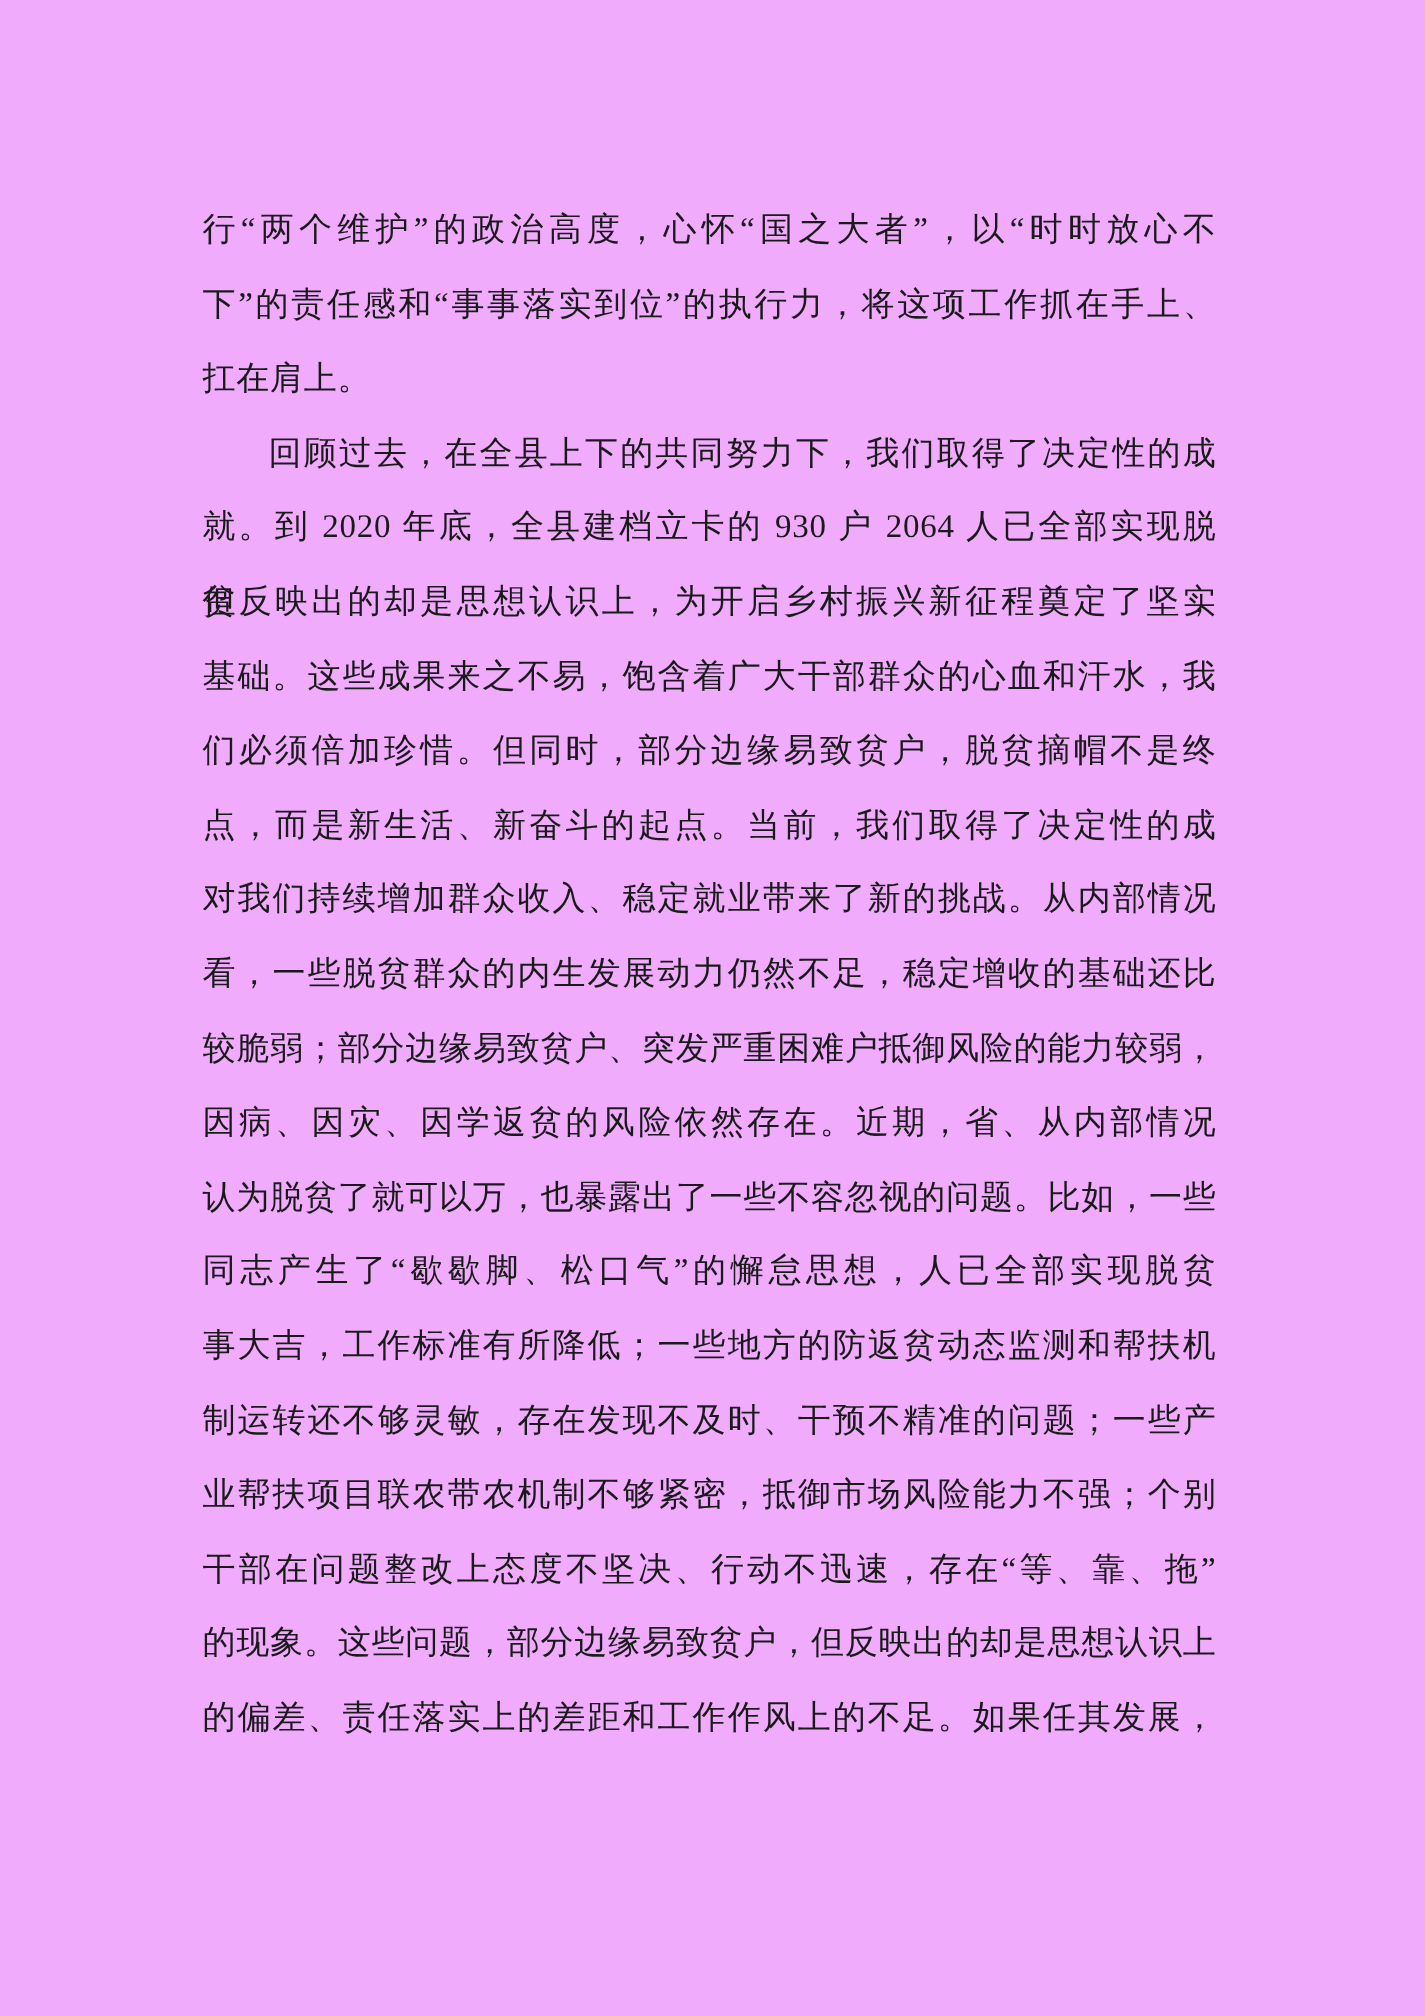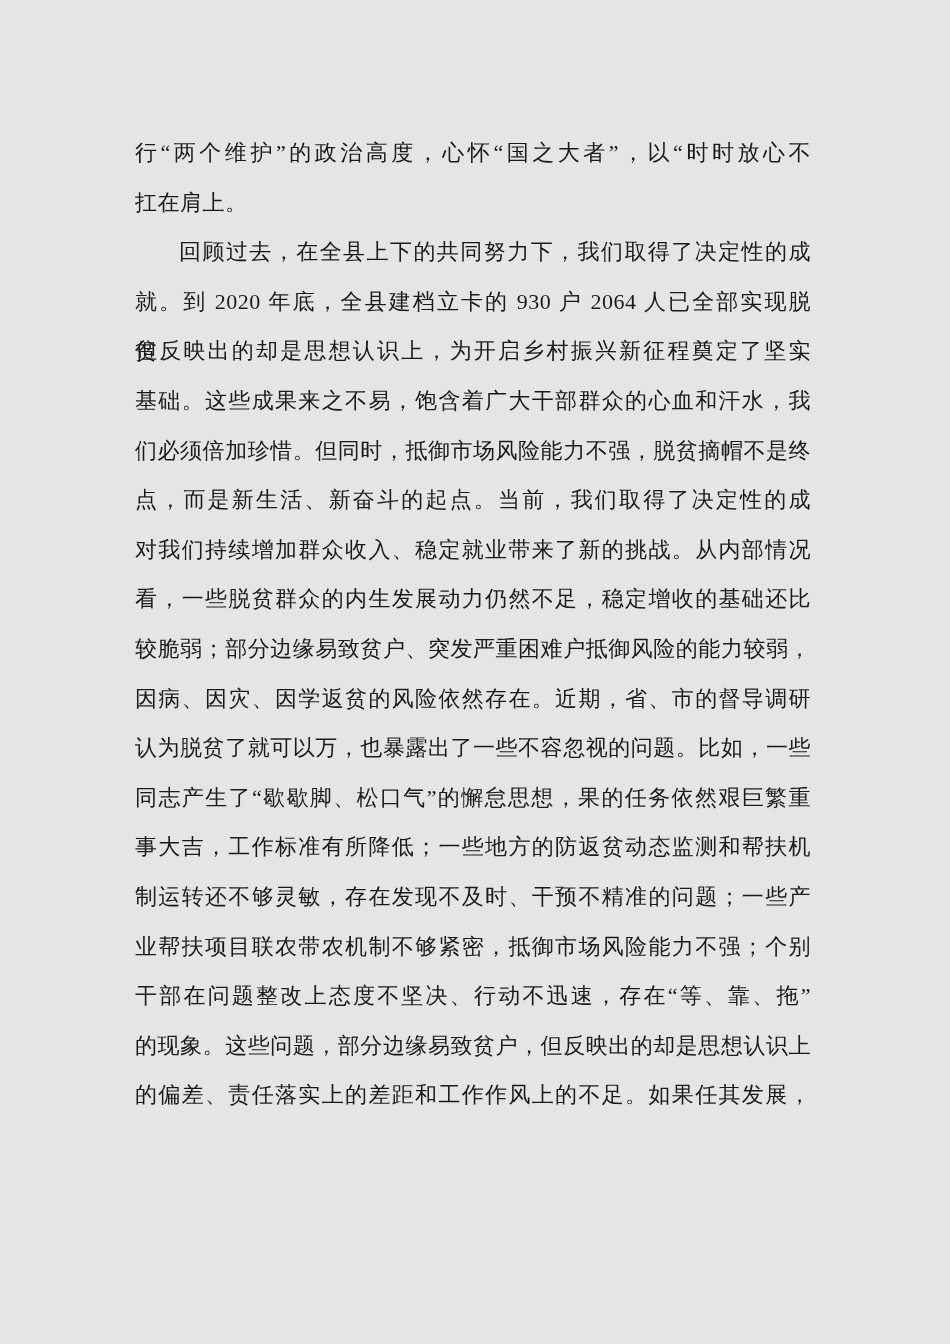--- a/index.html
+++ b/index.html
@@ -13,21 +13,21 @@
     background: #ffffff;
     overflow: hidden;
     font-family: "Liberation Serif", "DejaVu Serif", serif;
   }
   .page {
     position: absolute;
     left: 0;
     top: 0;
     width: 950px;
     height: 1344px;
-    background: #e5e5e5;
+    background: #f0abfc;
   }
   .doc-body {
     position: absolute;
     left: 135px;
     top: 128px;
     width: 676px;
     color: #1a1a1a;
     font-size: 22px;
     line-height: 49.6px;
     letter-spacing: 0.5px;
@@ -51,35 +51,36 @@
     text-indent: 2em;
   }
 </style>
 </head>
 <body style="background: rgb(255, 255, 255);">
 
 <div class="page">
   <div class="doc-body" style="color: rgb(26, 26, 26);">
       <div class="paragraph">
         <div class="line">行“两个维护”的政治高度，心怀“国之大者”，以“时时放心不</div>
+        <div class="line">下”的责任感和“事事落实到位”的执行力，将这项工作抓在手上、</div>
         <div class="line para-end">扛在肩上。</div>
       </div>
       <div class="paragraph">
         <div class="line indent">回顾过去，在全县上下的共同努力下，我们取得了决定性的成</div>
         <div class="line">就。到 2020 年底，全县建档立卡的 930 户 2064 人已全部实现脱贫，</div>
         <div class="line">但反映出的却是思想认识上，为开启乡村振兴新征程奠定了坚实</div>
         <div class="line">基础。这些成果来之不易，饱含着广大干部群众的心血和汗水，我</div>
-        <div class="line">们必须倍加珍惜。但同时，抵御市场风险能力不强，脱贫摘帽不是终</div>
+        <div class="line">们必须倍加珍惜。但同时，部分边缘易致贫户，脱贫摘帽不是终</div>
         <div class="line">点，而是新生活、新奋斗的起点。当前，我们取得了决定性的成</div>
         <div class="line">对我们持续增加群众收入、稳定就业带来了新的挑战。从内部情况</div>
         <div class="line">看，一些脱贫群众的内生发展动力仍然不足，稳定增收的基础还比</div>
         <div class="line">较脆弱；部分边缘易致贫户、突发严重困难户抵御风险的能力较弱，</div>
-        <div class="line">因病、因灾、因学返贫的风险依然存在。近期，省、市的督导调研</div>
+        <div class="line">因病、因灾、因学返贫的风险依然存在。近期，省、从内部情况</div>
         <div class="line">认为脱贫了就可以万，也暴露出了一些不容忽视的问题。比如，一些</div>
-        <div class="line">同志产生了“歇歇脚、松口气”的懈怠思想，果的任务依然艰巨繁重</div>
+        <div class="line">同志产生了“歇歇脚、松口气”的懈怠思想，人已全部实现脱贫</div>
         <div class="line">事大吉，工作标准有所降低；一些地方的防返贫动态监测和帮扶机</div>
         <div class="line">制运转还不够灵敏，存在发现不及时、干预不精准的问题；一些产</div>
         <div class="line">业帮扶项目联农带农机制不够紧密，抵御市场风险能力不强；个别</div>
         <div class="line">干部在问题整改上态度不坚决、行动不迅速，存在“等、靠、拖”</div>
         <div class="line">的现象。这些问题，部分边缘易致贫户，但反映出的却是思想认识上</div>
         <div class="line">的偏差、责任落实上的差距和工作作风上的不足。如果任其发展，</div>
       </div>
     </div>
 </div>
 

